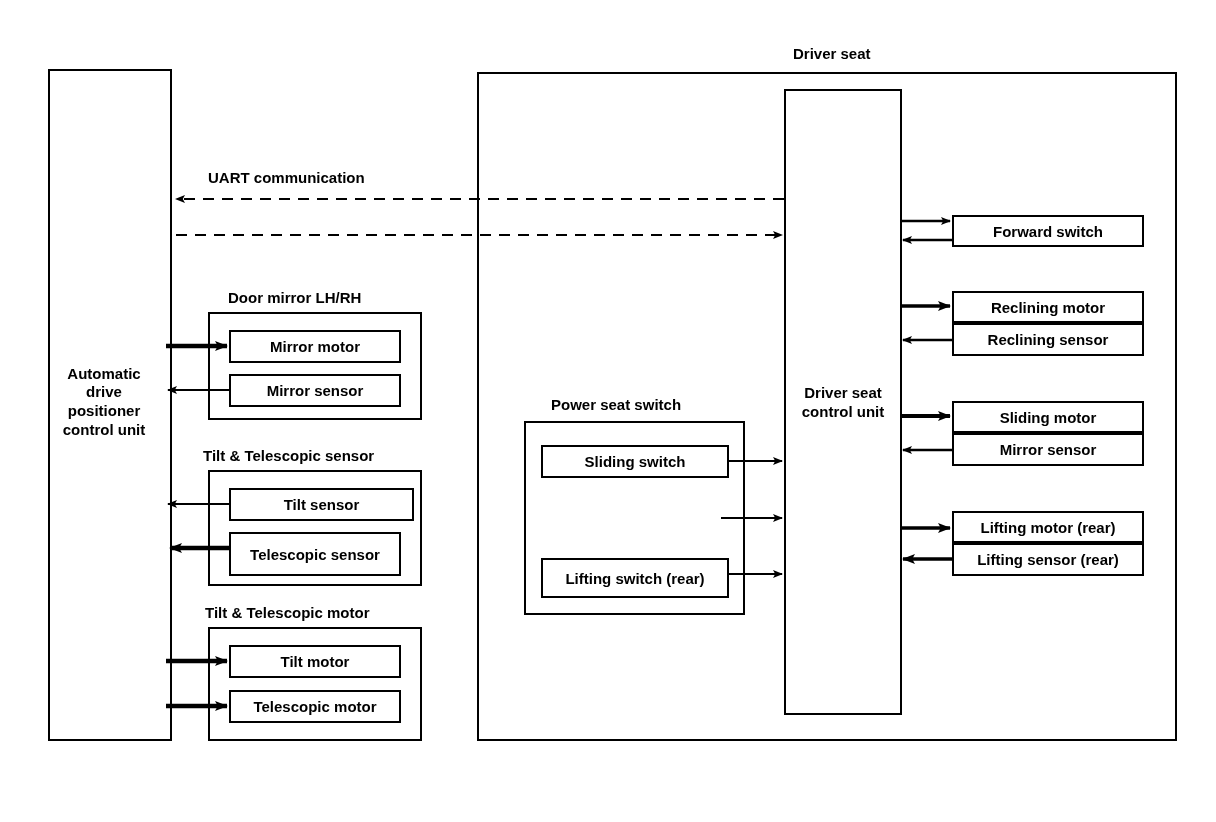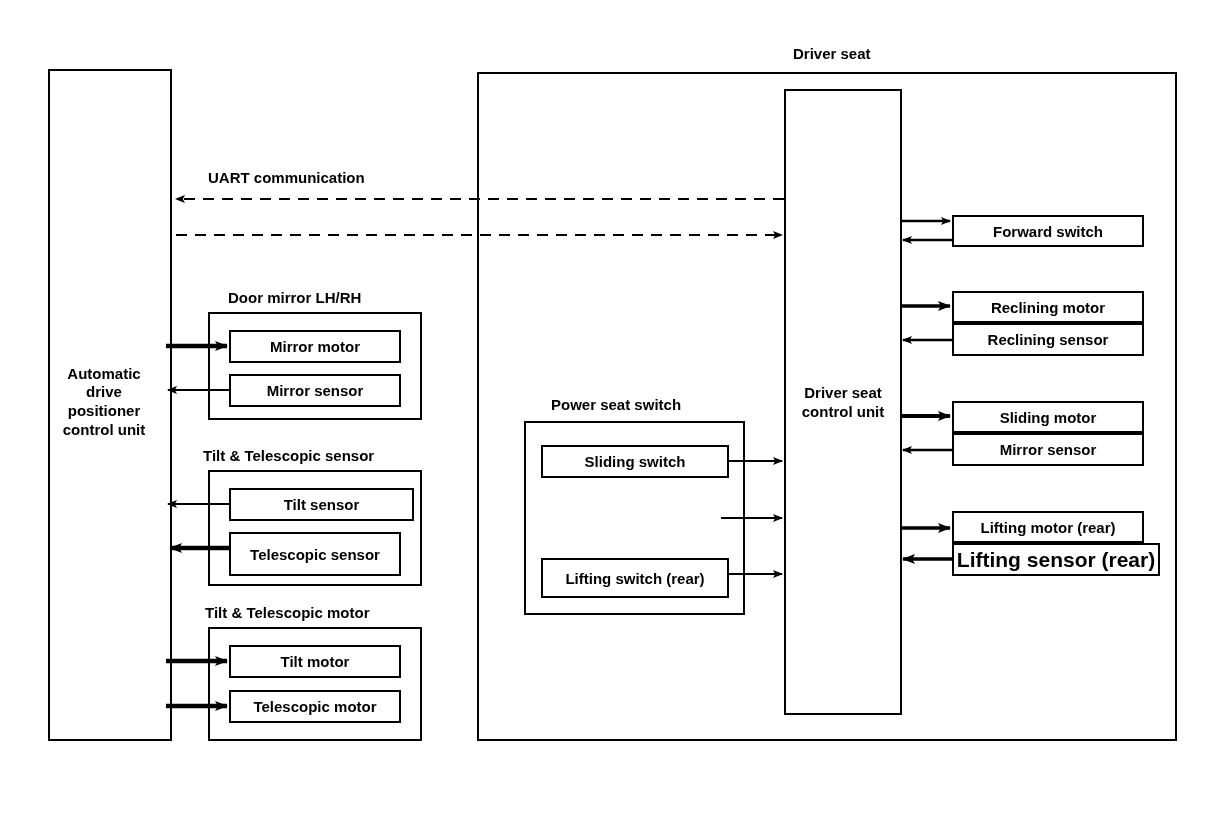--- a/index.html
+++ b/index.html
@@ -178,17 +178,17 @@
   <div class="cell stacktop" style="left:952px; top:401px; width:192px; height:32px; font-size:15px; border-width:2.5px;">
     <span>Sliding motor</span>
   </div>
   <div class="cell stackbot" style="left:952px; top:433px; width:192px; height:33px; font-size:15px; border-width:2.5px;">
     <span>Mirror sensor</span>
   </div>
 
   <div class="cell stacktop" style="left:952px; top:511px; width:192px; height:32px; font-size:15px; border-width:2.5px;">
     <span>Lifting motor (rear)</span>
   </div>
-  <div class="cell stackbot" style="left:952px; top:543px; width:208px; height:33px; font-size:21px; border-width:2.5px;">
+  <div class="cell stackbot" style="left:952px; top:543px; width:192px; height:33px; font-size:15px; border-width:2.5px;">
     <span>Lifting sensor (rear)</span>
   </div>
 
 </div>
 
 </body></html>

